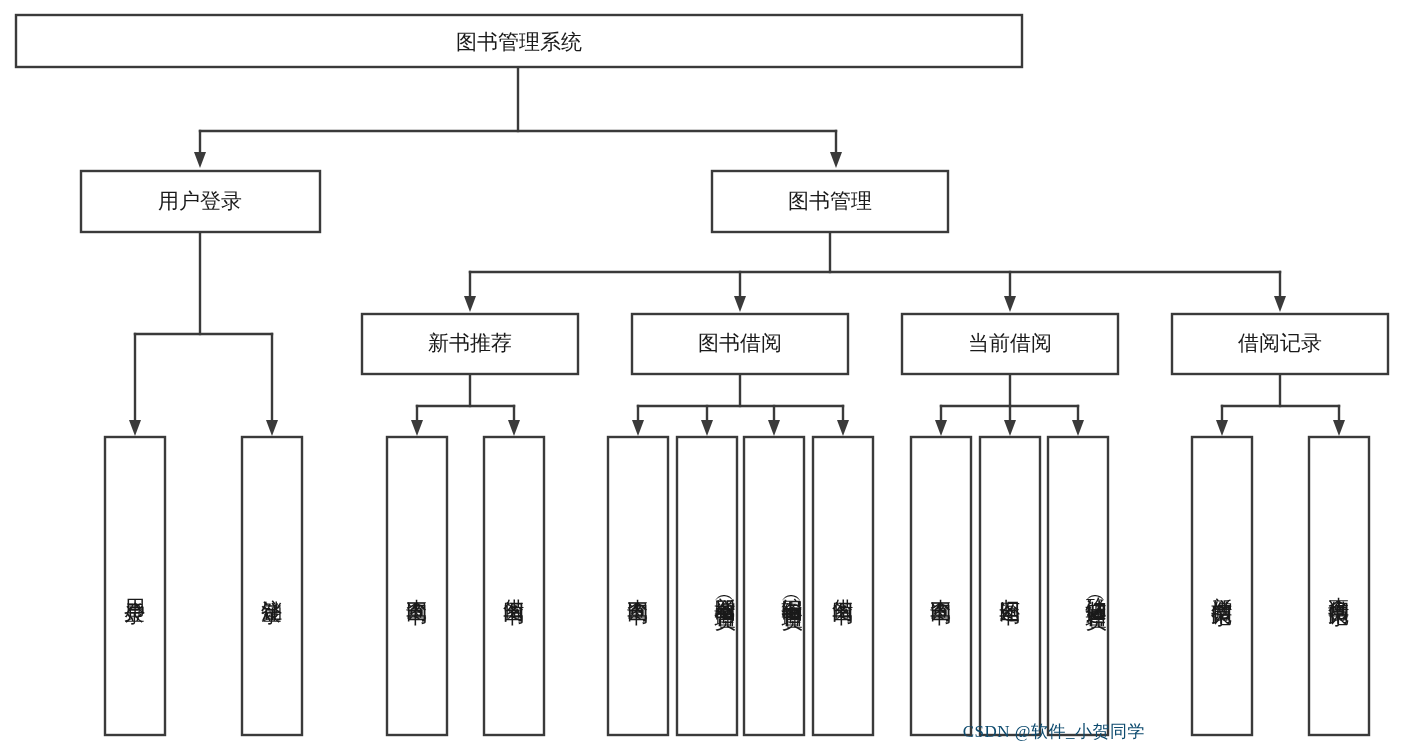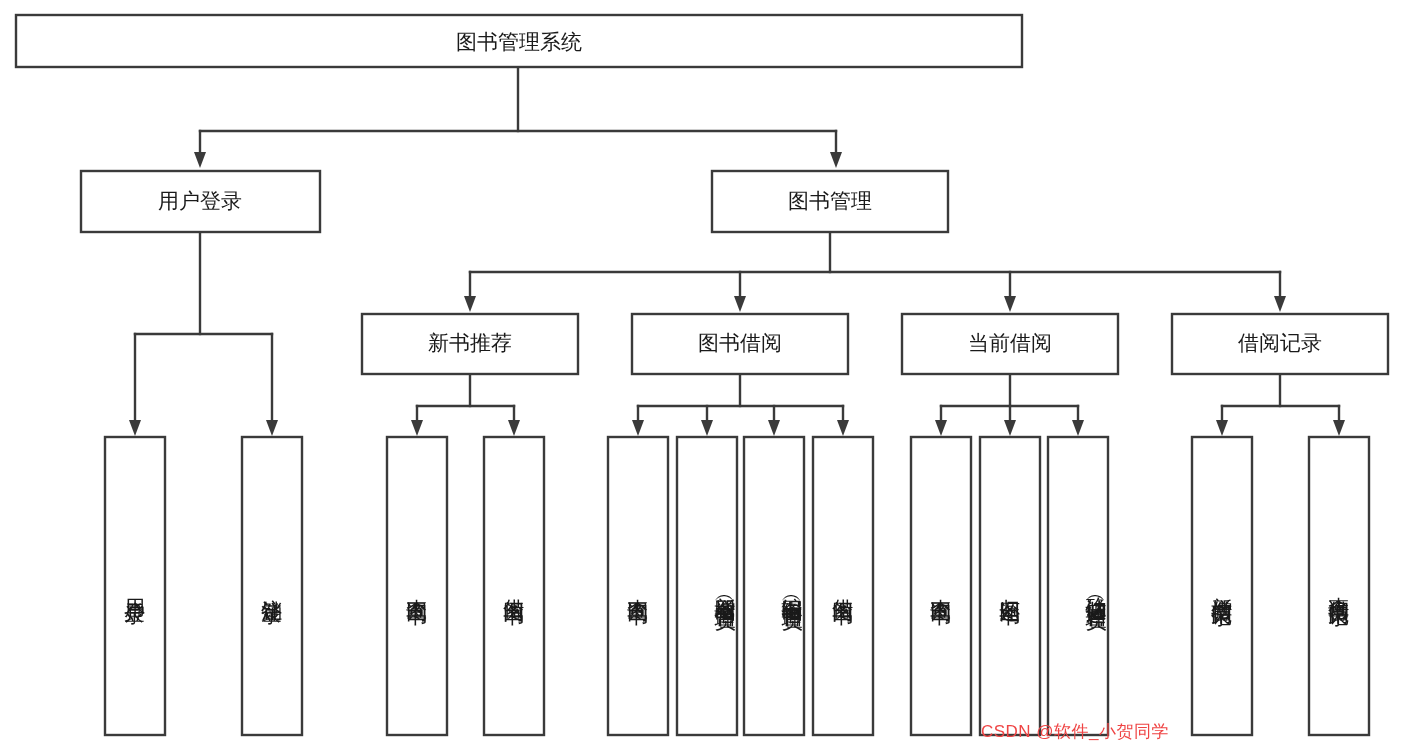--- a/index.html
+++ b/index.html
@@ -11,21 +11,20 @@
     width: 1405px;
     height: 747px;
     font-family: "Liberation Sans", "DejaVu Sans", sans-serif;
     overflow: hidden;
   }
   #diagram-root {
     position: relative;
     width: 1153px;
     height: 747px;
     background: #ffffff;
-    padding-left: 24px;
   }
   svg#flow-svg {
     position: absolute;
     left: 0;
     top: 0;
     width: 1405px;
     height: 747px;
   }
   .node-box {
     fill: #ffffff;
@@ -65,23 +64,23 @@
   }
   .leaf-label.center-align {
     display: flex;
     align-items: center;
     justify-content: center;
   }
   .watermark {
     position: absolute;
     right: 8px;
     bottom: 4px;
-    font-family: Liberation Sans, sans-serif;
+    font-family: Liberation Serif, serif;
     font-size: 17px;
-    color: #ef4444;
+    color: #0c4a6e;
     letter-spacing: 0.5px;
     white-space: nowrap;
   }
 </style>
 </head>
 <body>
 
 <div id="diagram-root">
 
   <svg id="flow-svg" viewBox="0 0 1405 747">

